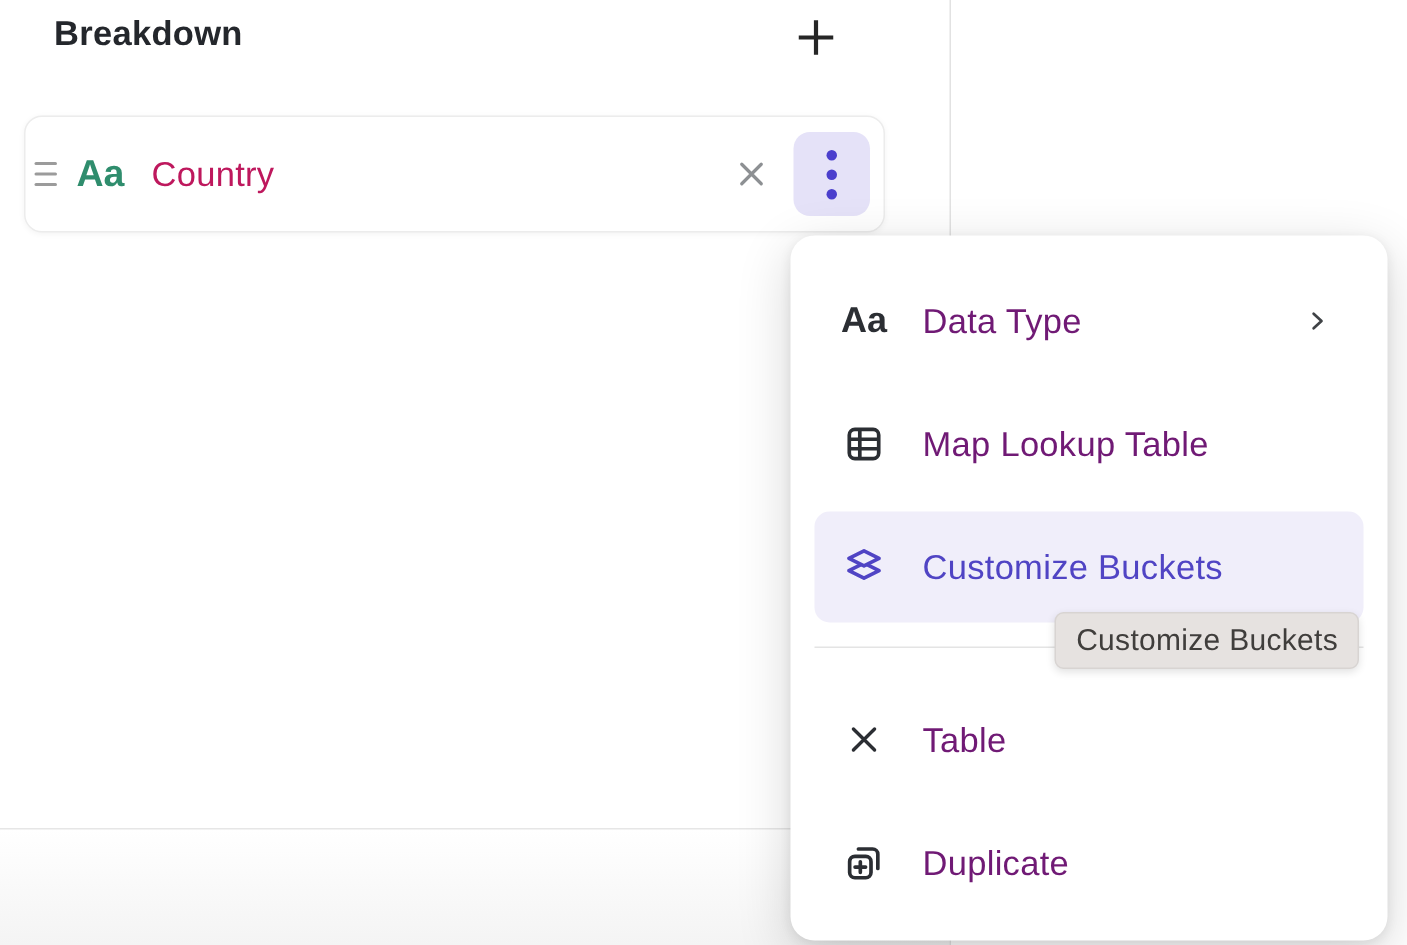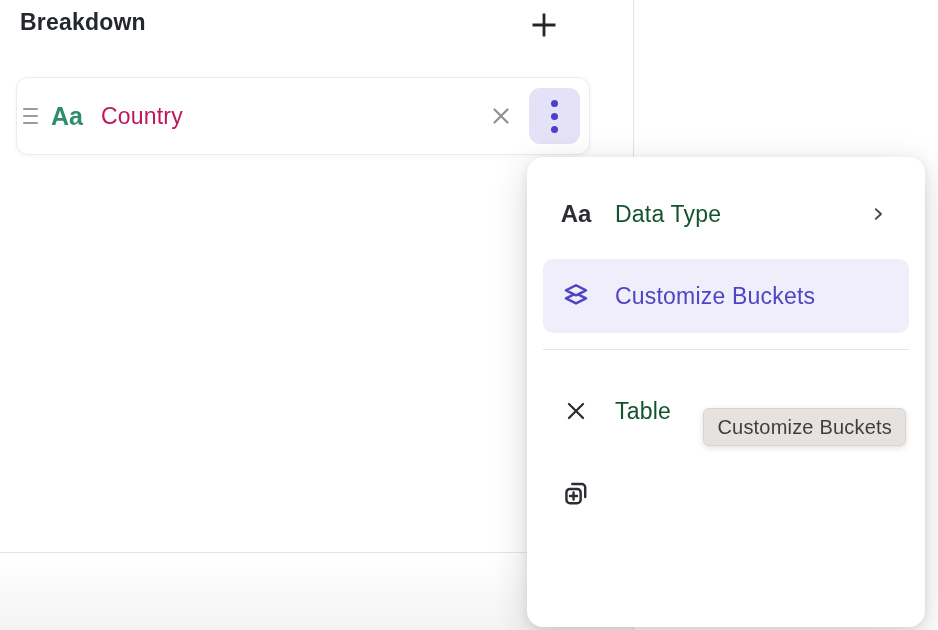--- a/index.html
+++ b/index.html
@@ -32,21 +32,21 @@
     position: absolute;
     left: 0; top: 553px;
     width: 633px; height: 77px;
     background: linear-gradient(to bottom, #ffffff, #f4f4f4);
     z-index: 0;
   }
 
   
   .panel-title {
     position: absolute;
-    left: 20px; top: 9px;
+    left: 36px; top: 9px;
     font-size: 23px;
     font-weight: 700;
     letter-spacing: 0.2px;
     color: #24272c;
     z-index: 2;
   }
   .add-btn {
     position: absolute;
     left: 524px; top: 5px;
     width: 40px; height: 40px;
@@ -135,21 +135,21 @@
   }
   .menu-item:last-child { margin-bottom: 0; }
   .menu-item .mi-icon {
     width: 30px;
     display: flex; align-items: center; justify-content: center;
     margin-right: 24px;
     flex-shrink: 0;
   }
   .menu-item .mi-label {
     font-size: 23px;
-    color: #14532d;
+    color: #701a75;
     letter-spacing: 0.2px;
   }
   .menu-item.active {
     background: #f0eefa;
   }
   .menu-item.active .mi-label {
     color: #5044c4;
     font-weight: 500;
   }
   .mi-glyph {
@@ -238,20 +238,29 @@
         <span class="mi-glyph">Aa</span>
       </span>
       <span class="mi-label">Data Type</span>
       <span class="mi-chevron">
         <svg width="18" height="18" viewBox="0 0 24 24">
           <path d="M9 5.5 L16 12 L9 18.5" stroke="#3f4246" stroke-width="2.4" fill="none" stroke-linecap="round" stroke-linejoin="round"></path>
         </svg>
       </span>
     </div>
 
+    <div class="menu-item">
+      <span class="mi-icon">
+        <svg width="28" height="28" viewBox="0 0 24 24">
+          <rect x="3.6" y="3.6" width="16.8" height="16.8" rx="3.2" stroke="#2b2e33" stroke-width="2.1" fill="none"></rect>
+          <path d="M3.6 9.3 H20.4 M3.6 14.7 H20.4 M9.6 3.6 V20.4" stroke="#2b2e33" stroke-width="2.1" fill="none"></path>
+        </svg>
+      </span>
+      <span class="mi-label">Map Lookup Table</span>
+    </div>
 
     <div class="menu-item active">
       <span class="mi-icon">
         <svg width="28" height="28" viewBox="0 0 24 24">
           <path d="M12 9.8 L20.6 14.1 L12 18.4 L3.4 14.1 Z" stroke="#5044c4" stroke-width="2.1" fill="none" stroke-linejoin="round"></path>
           <path d="M12 2.8 L20.6 7.1 L12 11.4 L3.4 7.1 Z" stroke="#5044c4" stroke-width="2.1" fill="#f0eefa" stroke-linejoin="round"></path>
         </svg>
       </span>
       <span class="mi-label">Customize Buckets</span>
     </div>
@@ -268,18 +277,19 @@
     </div>
 
     <div class="menu-item">
       <span class="mi-icon">
         <svg width="28" height="28" viewBox="0 0 24 24">
           <path d="M8.8 4.3 H16.9 a3 3 0 0 1 3 3 V15.4" stroke="#2b2e33" stroke-width="2.1" fill="none" stroke-linecap="round"></path>
           <rect x="3.8" y="8.5" width="12.2" height="12.2" rx="3" stroke="#2b2e33" stroke-width="2.1" fill="#ffffff"></rect>
           <path d="M9.9 11.6 V17.6 M6.9 14.6 H12.9" stroke="#2b2e33" stroke-width="2.1" stroke-linecap="round" fill="none"></path>
         </svg>
       </span>
+      <span class="mi-label">Duplicate</span>
     </div>
 
     <div class="tooltip">Customize Buckets</div>
   </div>
 
 </div>
 
 </body></html>

